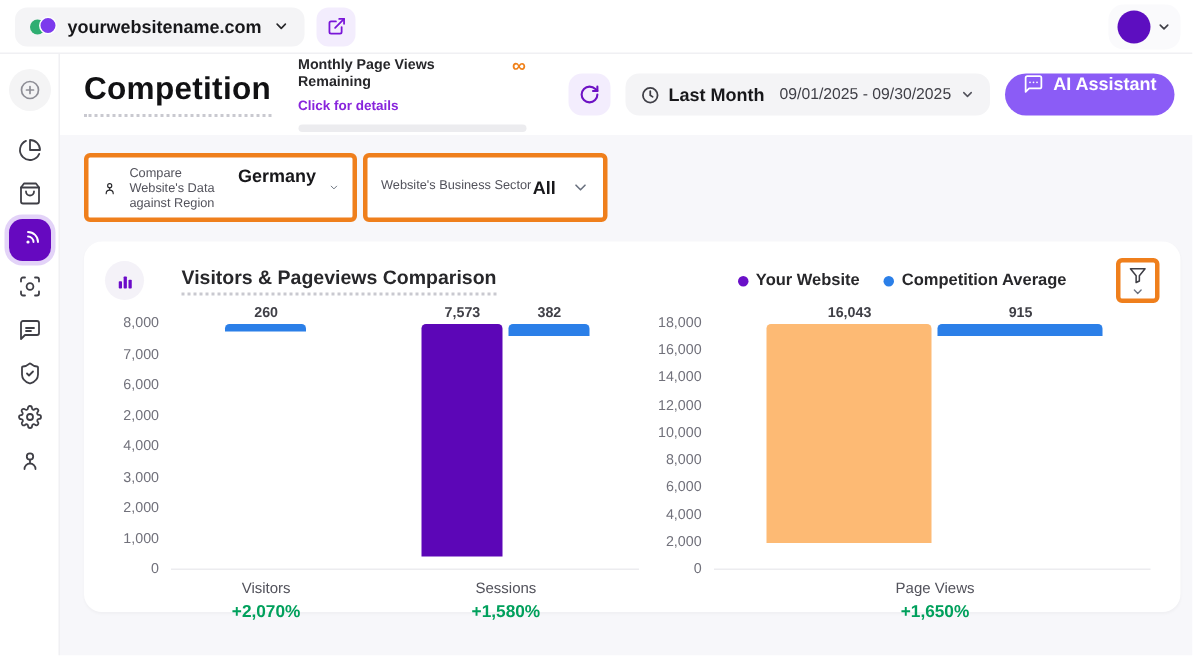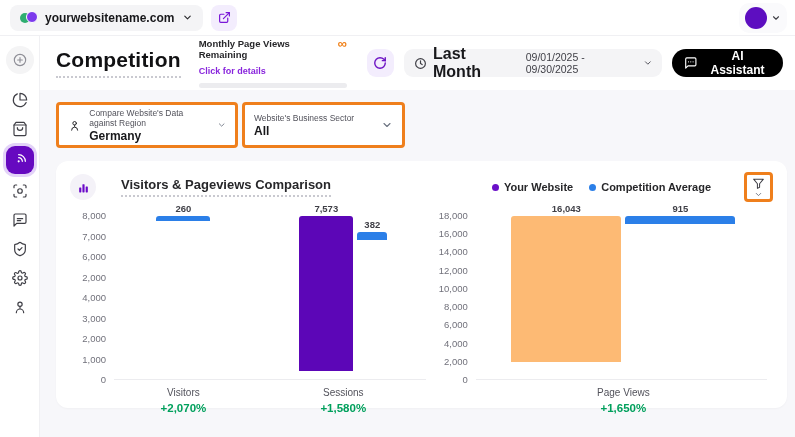--- a/index.html
+++ b/index.html
@@ -44,32 +44,32 @@
   .quota-label { font-size:9.5px; font-weight:700; color:#27272A; }
   .quota-link { font-size:9px; font-weight:700; color:#8824DC; text-decoration:none; cursor:pointer; }
   .quota-value { font-size:13px; font-weight:700; color:#F08018; line-height:12px; }
   .quota-bar { margin-top:5px; height:5px; border-radius:3px; background:#ECECEF; }
   .spacer { flex:1; }
   .refresh-btn { width:28px; height:28px; border:none; border-radius:9px; background:#F3EDFD;
     color:#6D12C4; display:flex; align-items:center; justify-content:center; cursor:pointer; }
   .date-pill { height:28px; background:#F4F4F6; border-radius:9px; display:flex; align-items:center;
     gap:6px; padding:0 10px; cursor:pointer; }
   .date-pill .clock { color:#3F3F46; display:flex; }
-  .period-label { font-size:16px; font-weight:700; color:#18181B; }
+  .period-label { font-size:12px; font-weight:700; color:#18181B; }
   .period-range { font-size:10.5px; color:#3F3F46; margin-left:4px; }
-  .ai-btn { height:28px; border:none; border-radius:14px; background:#000000; color:#fff;
-    font-size:12px; font-weight:700; display:flex; align-items:center; gap:6px; padding:0 12px;
+  .ai-btn { height:28px; border:none; border-radius:14px; background:#8b5cf6; color:#fff;
+    font-size:12px; font-weight:700; display:flex; align-items:flex-start; gap:6px; padding:0 12px;
     cursor:pointer; font-family:"Liberation Sans", sans-serif; }
 
   
   .content { flex:1; background:#F7F7FA; padding:12px 8px 0 16px; }
   .filters { display:flex; gap:4px; }
   .filter-box { height:46px; background:#fff; border:3px solid #EF7F1C; border-radius:4px;
     display:flex; align-items:center; gap:8px; padding:0 9px; cursor:pointer; }
-  .filter-box .txt { display:flex; flex-direction:column; gap:1px; }
+  .filter-box .txt { display:flex; flex-direction:row; gap:1px; }
   .filter-label { font-size:8.5px; color:#52525B; }
   .filter-value { font-size:12px; font-weight:700; color:#18181B; }
   .chev { color:#6B7280; display:flex; }
 
   
   .card { margin-top:13px; background:#fff; border-radius:12px; padding:11px 14px 8px;
     height:247px; box-shadow:0 1px 2px rgba(0,0,0,.03); }
   .card-header { display:flex; align-items:center; gap:25px; }
   .chart-icon-circle { width:26px; height:26px; border-radius:50%; background:#F4F2F8;
     display:flex; align-items:center; justify-content:center; }
@@ -324,21 +324,21 @@
                     </div>
                   </div>
                   <div class="cat-label">Visitors</div>
                   <div class="delta">+2,070%</div>
                 </div>
                 <div class="group">
                   <div class="bars">
                     <div class="bar-wrap" style="width: 54px; height: 155px; background: rgb(92, 6, 183);">
                       <div class="bar-value">7,573</div>
                     </div>
-                    <div class="bar-wrap" style="width: 30px; height: 8px; background: rgb(43, 127, 232); margin-top: 16px;">
+                    <div class="bar-wrap" style="width: 54px; height: 8px; background: rgb(43, 127, 232);">
                       <div class="bar-value">382</div>
                     </div>
                   </div>
                   <div class="cat-label">Sessions</div>
                   <div class="delta">+1,580%</div>
                 </div>
               </div>
             </div>
             <div class="chart chart-2">
               <div class="axis">

